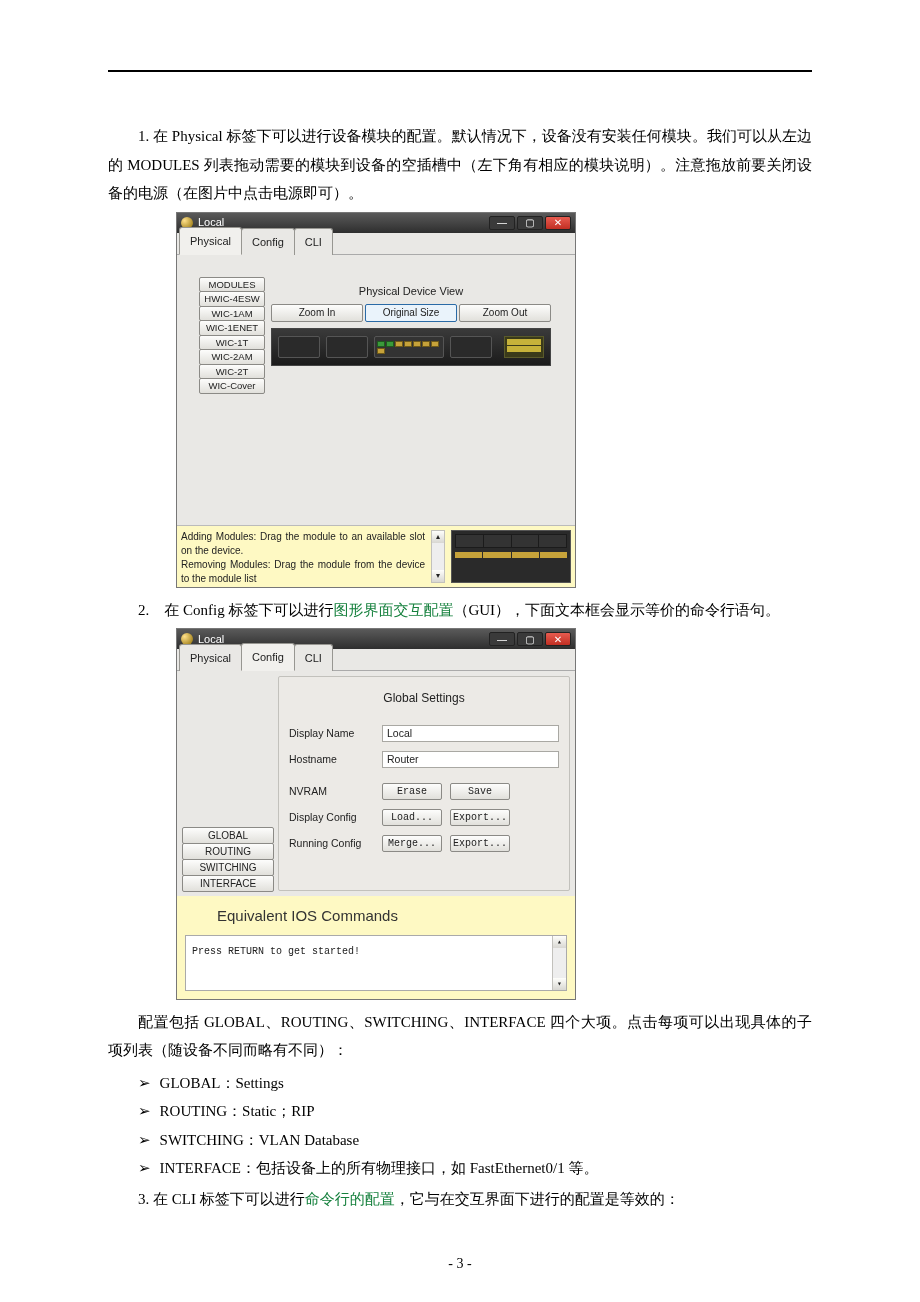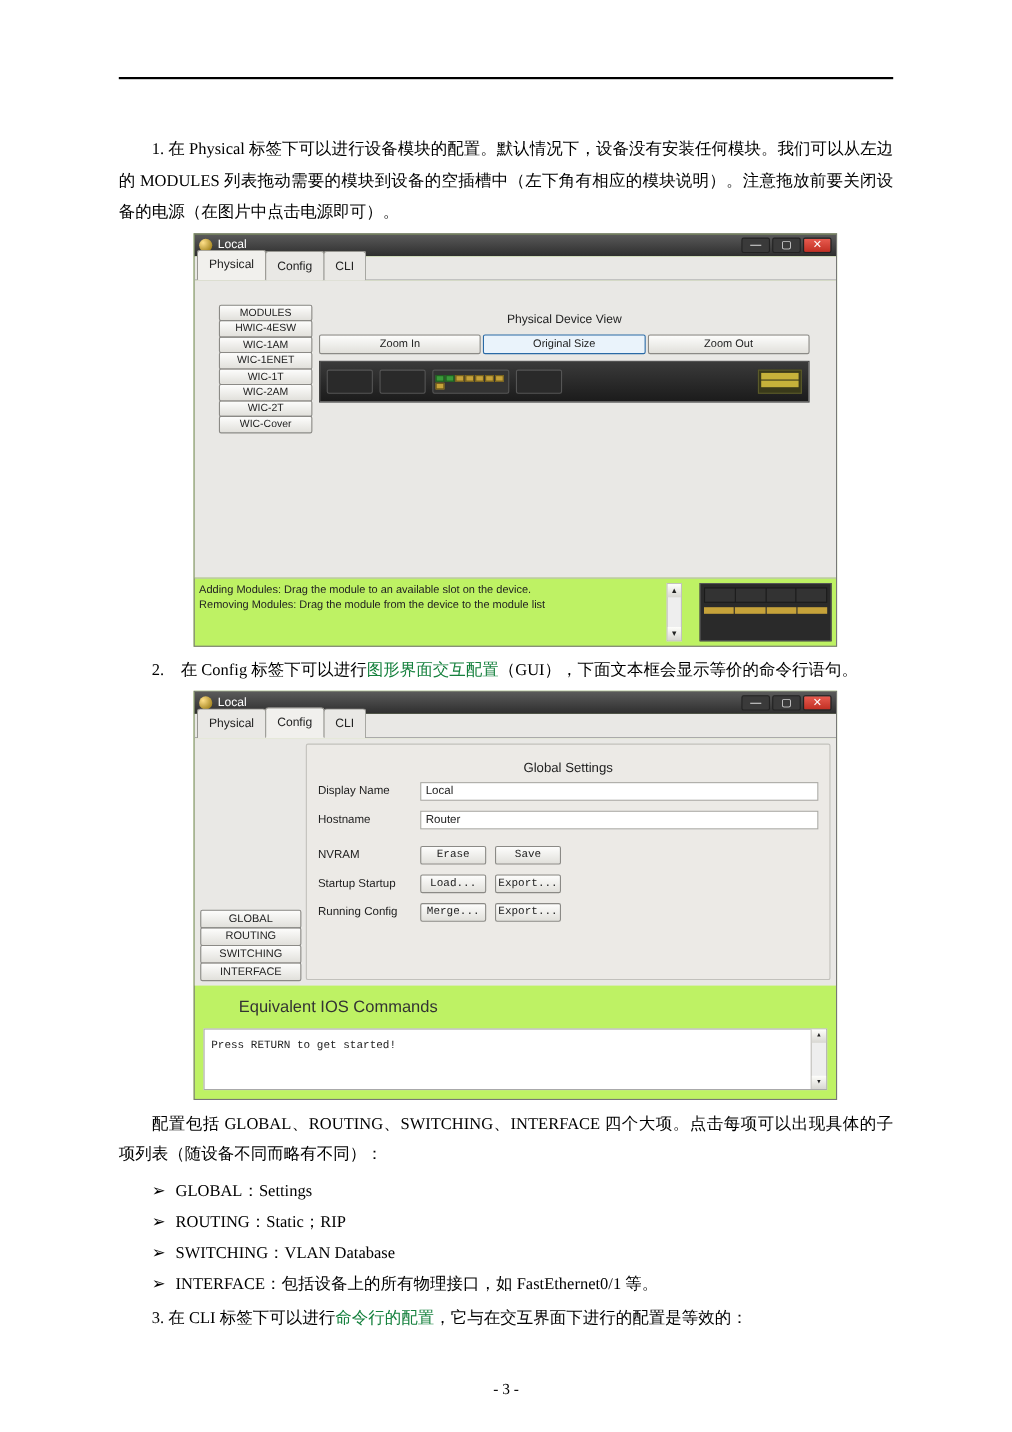--- a/index.html
+++ b/index.html
@@ -26,22 +26,22 @@
     text-align: justify;
   }
   .body-text p { margin: 0; }
   .indent { text-indent: 2em; }
   .red { color: #15803d; }
   .serif-en { font-family: "Times New Roman", serif; }
   .figure {
     margin: 4px 0 8px 68px;
   }
   .win {
-    width: 585px;
-    background: #bef264;
+    width: 400px;
+    background: #fef9c3;
     border: 1px solid #777;
     font-family: Tahoma, Arial, sans-serif;
     font-size: 10.5px;
     color: #222;
   }
   .titlebar {
     height: 20px;
     background: linear-gradient(#5a5a5a,#2e2e2e);
     color: #fff;
     display: flex;
@@ -170,21 +170,21 @@
   .psu {
     width:40px; height:22px; background:#3a3a1a; border:1px solid #5a5a2a;
     display:flex; flex-direction:column; gap:1px; padding:2px;
   }
   .psu-row{ height:6px; background:#c6b23a; }
   .fig1-footer {
     height:62px;
     display:flex;
     border-top:1px solid #bbb;
     padding:4px;
-    gap:16px;
+    gap:6px;
   }
   .foot-left{
     flex:1;
     font-size:10px;
     line-height:1.4;
     overflow:hidden;
   }
   .vscroll {
     width:14px;
     background:#eee;
@@ -224,21 +224,21 @@
     text-align:center;
     margin-bottom:-1px;
   }
   .cfg-right {
     flex:1;
     border:1px solid #c2c1bc;
     border-radius:2px;
     background:#eceae6;
     padding:6px 10px;
   }
-  .gs-title { text-align:center; font-size:12px; padding:4px 0 0 0; }
+  .gs-title { text-align:center; font-size:12px; padding:4px 0 14px 0; }
   .form-row {
     display:flex;
     align-items:center;
     gap:8px;
     font-size:10.5px;
     margin-bottom:6px;
   }
   .form-label { width:85px; }
   .form-input {
     flex:1;
@@ -433,21 +433,21 @@
               <div class="form-label">Hostname</div>
               <div class="form-input">Router</div>
             </div>
             <div style="height:6px"></div>
             <div class="form-row">
               <div class="form-label">NVRAM</div>
               <div class="small-btn">Erase</div>
               <div class="small-btn">Save</div>
             </div>
             <div class="form-row">
-              <div class="form-label">Startup Startup</div>
+              <div class="form-label">Display Config</div>
               <div class="small-btn">Load...</div>
               <div class="small-btn">Export...</div>
             </div>
             <div class="form-row">
               <div class="form-label">Running Config</div>
               <div class="small-btn">Merge...</div>
               <div class="small-btn">Export...</div>
             </div>
           </div>
         </div>

